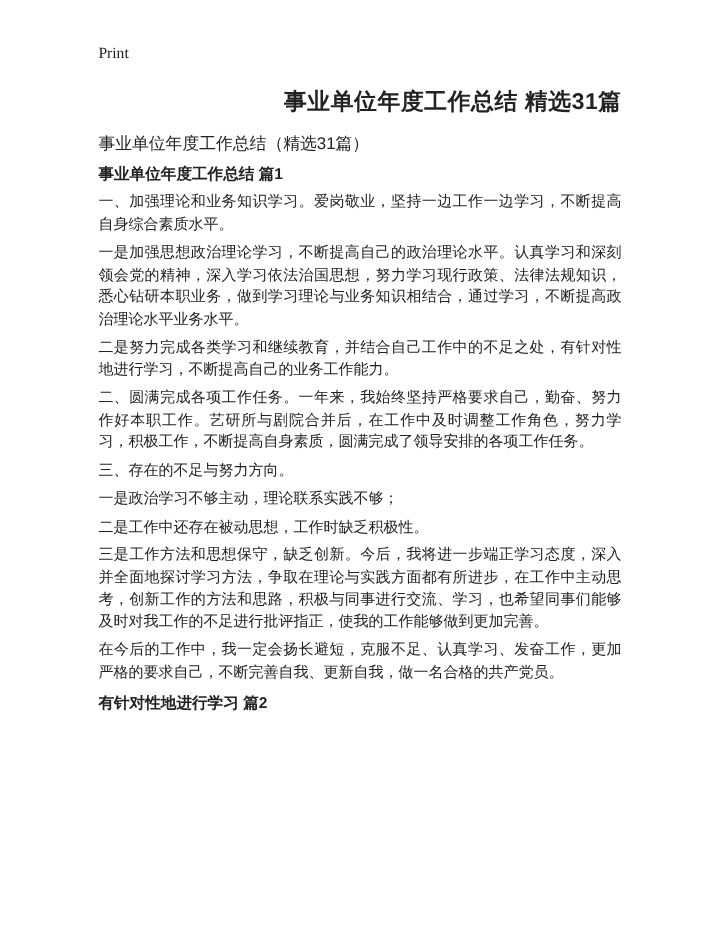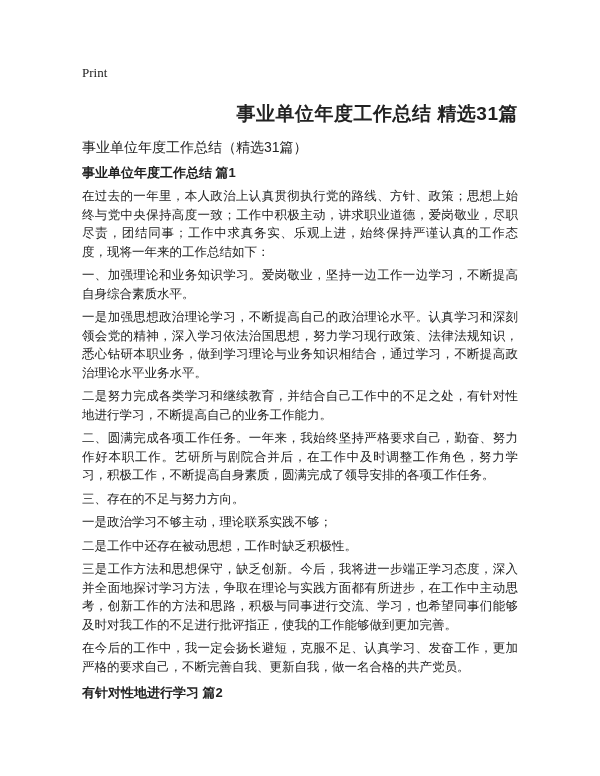--- a/index.html
+++ b/index.html
@@ -11,21 +11,21 @@
     height: 776px;
     background: #ffffff;
     color: #222222;
     font-family: "Liberation Sans", sans-serif;
     overflow: hidden;
   }
   .page {
     box-sizing: border-box;
     width: 600px;
     height: 776px;
-    padding: 63px 82px 0 82px;
+    padding: 35px 82px 0 82px;
     background: #ffffff;
   }
   .print-link {
     display: inline-block;
     font-family: "Liberation Serif", serif;
     font-size: 13px;
     line-height: 15px;
     color: #222222;
     text-decoration: none;
     cursor: pointer;
@@ -65,21 +65,20 @@
 <div class="page">
 
   <a class="print-link">Print</a>
 
   <h1 class="doc-title">事业单位年度工作总结 精选31篇</h1>
 
   <p class="doc-subtitle">事业单位年度工作总结（精选31篇）</p>
 
   <h2 class="sec-heading">事业单位年度工作总结 篇1</h2>
 
-  <p class="para">在过去的一年里，本人政治上认真贯彻执行党的路线、方针、政策；思想上始终与党中央保持高度一致；工作中积极主动，讲求职业道德，爱岗敬业，尽职尽责，团结同事；工作中求真务实、乐观上进，始终保持严谨认真的工作态度，现将一年来的工作总结如下：</p>
   <p class="para">一、加强理论和业务知识学习。爱岗敬业，坚持一边工作一边学习，不断提高自身综合素质水平。</p>
   <p class="para">一是加强思想政治理论学习，不断提高自己的政治理论水平。认真学习和深刻领会党的精神，深入学习依法治国思想，努力学习现行政策、法律法规知识，悉心钻研本职业务，做到学习理论与业务知识相结合，通过学习，不断提高政治理论水平业务水平。</p>
   <p class="para">二是努力完成各类学习和继续教育，并结合自己工作中的不足之处，有针对性地进行学习，不断提高自己的业务工作能力。</p>
   <p class="para">二、圆满完成各项工作任务。一年来，我始终坚持严格要求自己，勤奋、努力作好本职工作。艺研所与剧院合并后，在工作中及时调整工作角色，努力学习，积极工作，不断提高自身素质，圆满完成了领导安排的各项工作任务。</p>
   <p class="para">三、存在的不足与努力方向。</p>
   <p class="para">一是政治学习不够主动，理论联系实践不够；</p>
   <p class="para">二是工作中还存在被动思想，工作时缺乏积极性。</p>
   <p class="para">三是工作方法和思想保守，缺乏创新。今后，我将进一步端正学习态度，深入并全面地探讨学习方法，争取在理论与实践方面都有所进步，在工作中主动思考，创新工作的方法和思路，积极与同事进行交流、学习，也希望同事们能够及时对我工作的不足进行批评指正，使我的工作能够做到更加完善。</p>
   <p class="para">在今后的工作中，我一定会扬长避短，克服不足、认真学习、发奋工作，更加严格的要求自己，不断完善自我、更新自我，做一名合格的共产党员。</p>
 

